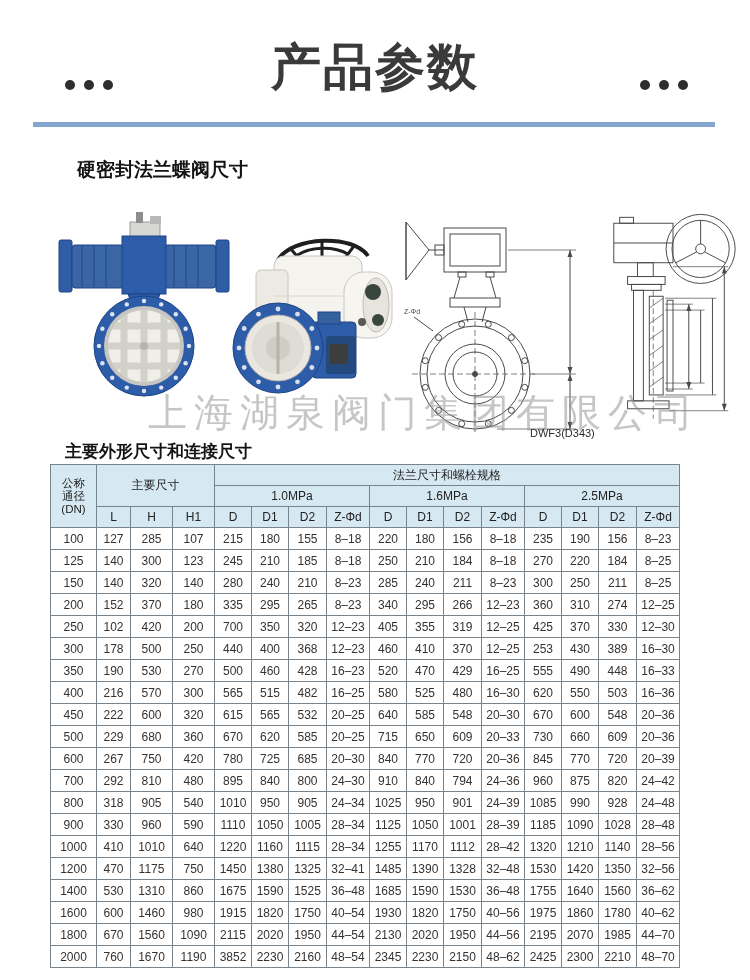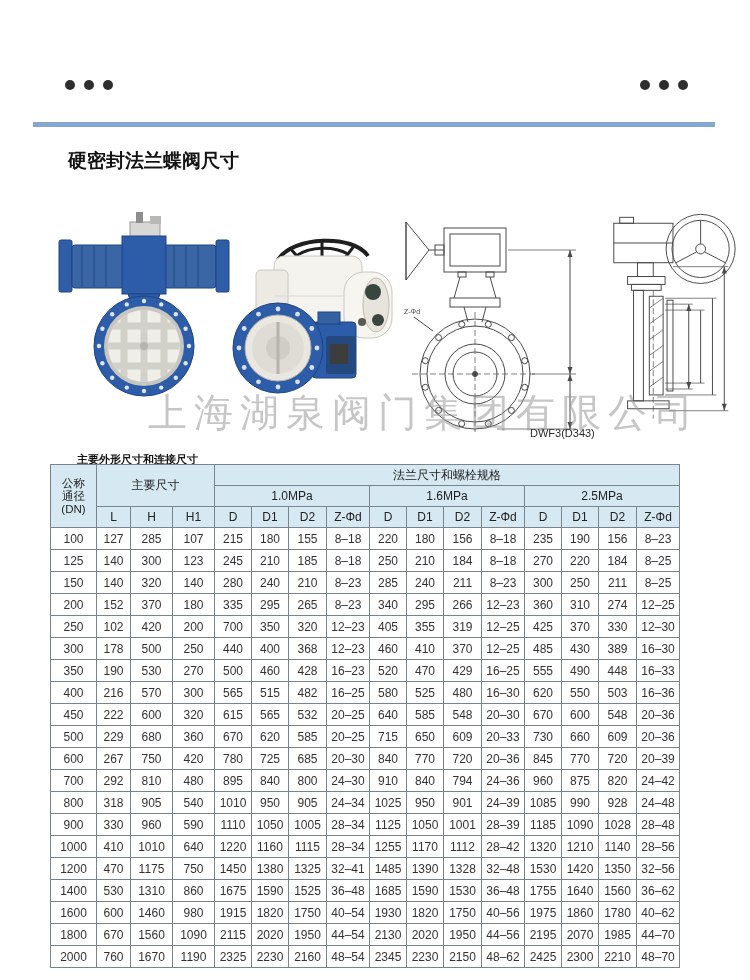--- a/index.html
+++ b/index.html
@@ -5,47 +5,48 @@
   html,body{margin:0;padding:0;background:#fff;}
   .page{position:relative;width:750px;height:980px;background:#ffffff;overflow:hidden;
         font-family:"Liberation Sans","DejaVu Sans",sans-serif;}
   .title{position:absolute;top:34px;left:0;width:100%;margin:0;text-align:center;
          font-size:50px;font-weight:bold;color:#3a3a3a;letter-spacing:2px;}
   .dots{position:absolute;top:80px;display:flex;gap:9px;}
   .dots i{display:block;width:10px;height:10px;border-radius:50%;background:#2e2e2e;}
   .dots-left{left:65px;}
   .dots-right{left:640px;}
   .divider{position:absolute;top:122px;left:33px;width:682px;height:5px;background:#84a7cf;}
-  .sec1{position:absolute;top:145px;left:65px;margin:3px;font-size:19px;font-weight:bold;color:#141414;}
+  .sec1{position:absolute;top:145px;left:65px;margin:12px;font-size:19px;font-weight:bold;color:#141414;}
   .figures{position:absolute;top:200px;left:0;width:750px;height:256px;}
   .ph1{position:absolute;left:56px;top:10px;width:176px;height:188px;}
   .ph2{position:absolute;left:226px;top:26px;width:172px;height:178px;}
   .dr1{position:absolute;left:402px;top:6px;width:192px;height:228px;}
   .dr2{position:absolute;left:598px;top:8px;width:148px;height:216px;}
   .watermark{position:absolute;left:148px;top:186px;white-space:nowrap;
              font-size:39px;letter-spacing:7px;color:#8f8f8f;opacity:.5;}
   .caption{position:absolute;left:530px;top:227px;font-size:11px;color:#2b2b2b;}
-  .sec2{position:absolute;top:440px;left:65px;margin:12px;font-size:11px;font-weight:bold;color:#141414;}
+  .sec2{position:absolute;top:440px;left:65px;margin:0;font-size:17px;font-weight:bold;color:#141414;}
   table.spec{position:absolute;top:464px;left:50px;width:629px;border-collapse:collapse;
              table-layout:fixed;font-size:12px;color:#333;}
   .spec td{border:1px solid #79838b;text-align:center;padding:0;height:21px;
            white-space:nowrap;overflow:hidden;}
   .spec thead td{background:#d6e8f2;color:#222;height:20px;}
   .dn-head{font-size:11.5px;line-height:13px;}
 </style>
 </head>
 <body>
 
 <div class="page">
 
   <div class="dots dots-left">
       <i></i>
       <i></i>
       <i></i>
     </div>
+  <h1 class="title">产品参数</h1>
   <div class="dots dots-right">
       <i></i>
       <i></i>
       <i></i>
     </div>
   <div class="divider"></div>
 
   <h2 class="sec1">硬密封法兰蝶阀尺寸</h2>
 
   <div class="figures">
@@ -396,21 +397,21 @@
           <td>500</td>
           <td>250</td>
           <td>440</td>
           <td>400</td>
           <td>368</td>
           <td>12–23</td>
           <td>460</td>
           <td>410</td>
           <td>370</td>
           <td>12–25</td>
-          <td>485</td>
+          <td>253</td>
           <td>430</td>
           <td>389</td>
           <td>16–30</td>
         </tr>
         <tr>
           <td>350</td>
           <td>190</td>
           <td>530</td>
           <td>270</td>
           <td>500</td>
@@ -640,21 +641,21 @@
           <td>2195</td>
           <td>2070</td>
           <td>1985</td>
           <td>44–70</td>
         </tr>
         <tr>
           <td>2000</td>
           <td>760</td>
           <td>1670</td>
           <td>1190</td>
-          <td>2325</td>
+          <td>3852</td>
           <td>2230</td>
           <td>2160</td>
           <td>48–54</td>
           <td>2345</td>
           <td>2230</td>
           <td>2150</td>
           <td>48–62</td>
           <td>2425</td>
           <td>2300</td>
           <td>2210</td>

